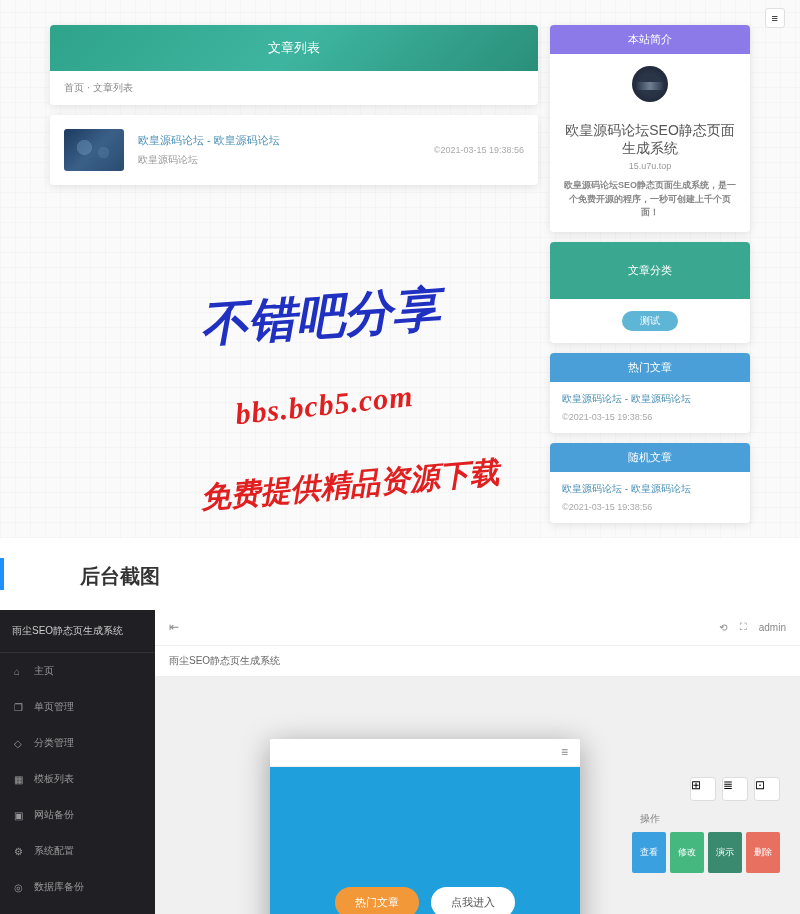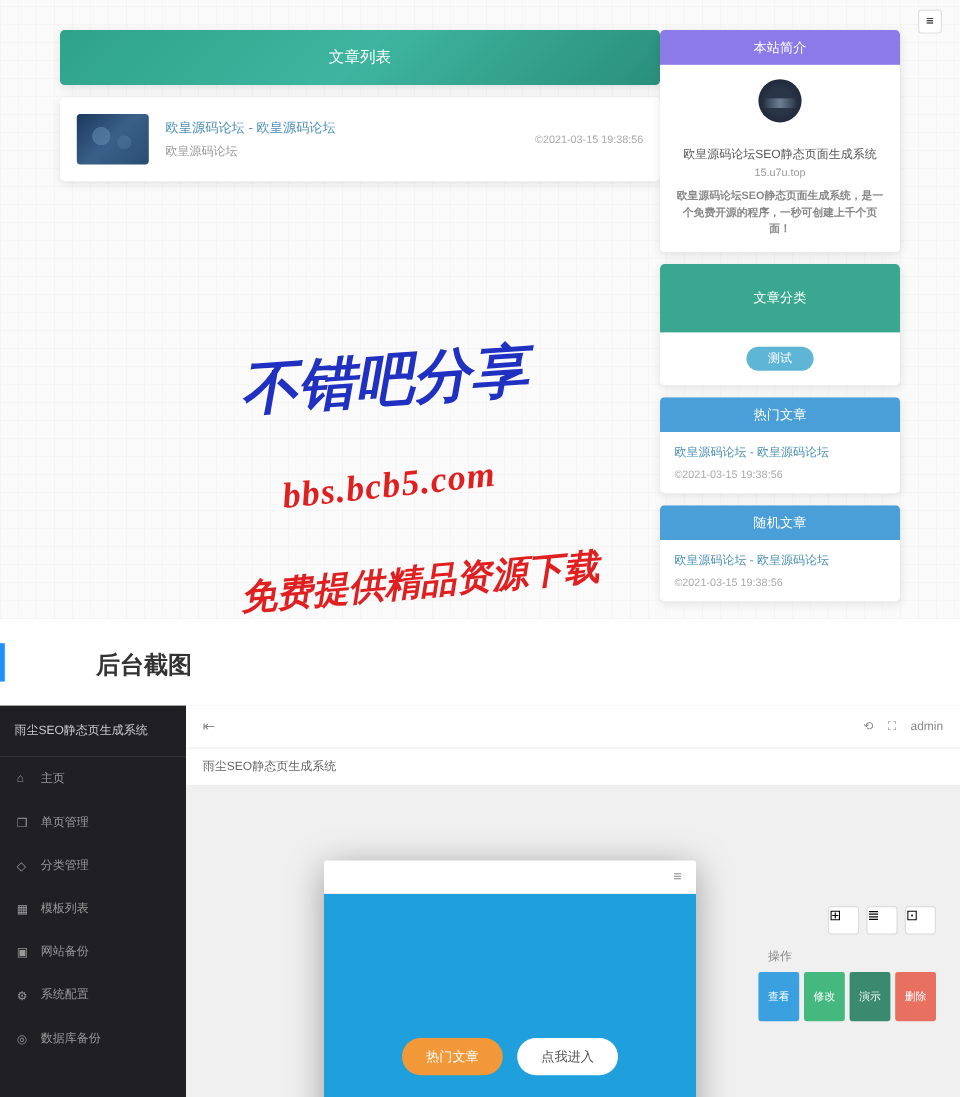--- a/index.html
+++ b/index.html
@@ -1,19 +1,19 @@
 <!DOCTYPE html>
 <html><head>
 <meta charset="utf-8">
 <style>
 * { margin: 0; padding: 0; box-sizing: border-box; }
 body { font-family: -apple-system, "Microsoft YaHei", sans-serif; font-size: 12px; background: #fff; width: 800px; position: relative; }
 
 
-.top-section { background: #fafafa; padding: 25px 50px 15px; display: flex; background-image: repeating-linear-gradient(0deg, rgba(0,0,0,0.02) 0, rgba(0,0,0,0.02) 1px, transparent 1px, transparent 15px), repeating-linear-gradient(90deg, rgba(0,0,0,0.02) 0, rgba(0,0,0,0.02) 1px, transparent 1px, transparent 15px); }
+.top-section { background: #fafafa; padding: 25px 50px 15px; display: flex; gap: 12px; background-image: repeating-linear-gradient(0deg, rgba(0,0,0,0.02) 0, rgba(0,0,0,0.02) 1px, transparent 1px, transparent 15px), repeating-linear-gradient(90deg, rgba(0,0,0,0.02) 0, rgba(0,0,0,0.02) 1px, transparent 1px, transparent 15px); }
 .hamburger-btn { position: absolute; top: 8px; right: 15px; background: #fff; border: 1px solid #e0e0e0; padding: 3px 6px; border-radius: 3px; font-size: 11px; }
 
 .main-col { flex: 1; }
 .side-col { width: 200px; display: flex; flex-direction: column; gap: 10px; }
 
 .card { background: #fff; border-radius: 4px; box-shadow: 0 2px 8px rgba(0,0,0,0.1); overflow: hidden; }
 
 .header-green { background: linear-gradient(135deg, #2fa38a, #3eb5a0, #2a8f7a); color: #fff; text-align: center; padding: 14px 0; font-size: 13px; }
 .breadcrumb { padding: 10px 14px; font-size: 10px; color: #888; }
 
@@ -25,21 +25,21 @@
 .article-sub { color: #999; font-size: 10px; }
 .article-date { color: #aaa; font-size: 9px; }
 
 .purple-hdr { background: #8b7ae8; color: #fff; text-align: center; padding: 7px; font-size: 11px; }
 .teal-hdr { background: #3aa890; color: #fff; text-align: center; padding: 21px; font-size: 11px; }
 .blue-hdr { background: #4a9fd8; color: #fff; text-align: center; padding: 7px; font-size: 11px; }
 
 .intro-body { padding: 12px; text-align: center; }
 .avatar { width: 36px; height: 36px; background: radial-gradient(circle, #2a3548 40%, #1a2030 100%); border-radius: 50%; margin: 0 auto 8px; position: relative; overflow: hidden; }
 .avatar::after { content: ''; position: absolute; top: 16px; left: 4px; width: 28px; height: 8px; background: linear-gradient(90deg, transparent, rgba(180,200,220,0.5), transparent); }
-.intro-title { font-size: 10px; color: #555; margin-bottom: 3px; margin-top: 20px; }
+.intro-title { font-size: 14px; color: #555; margin-bottom: 3px; margin-top: 20px; }
 .intro-domain { font-size: 9px; color: #999; margin-bottom: 8px; }
 .intro-desc { font-size: 9px; color: #888; line-height: 1.5; font-weight: bold; }
 
 .tag-body { padding: 12px; text-align: center; }
 .tag-pill { display: inline-block; background: #5eb5d6; color: #fff; padding: 3px 18px; border-radius: 10px; font-size: 10px; }
 
 .list-body { padding: 10px 12px; }
 .list-link { color: #4a8fb5; font-size: 10px; display: block; margin-bottom: 3px; }
 .list-date { color: #aaa; font-size: 9px; }
 
@@ -88,20 +88,23 @@
 </style>
 </head>
 <body>
 
 <div class="hamburger-btn">≡</div>
 
 <div class="top-section">
   <div class="main-col">
     <div class="card" style="margin-bottom:10px;">
       <div class="header-green">文章列表</div>
+      <div class="breadcrumb">
+        <span>首页</span><span> · </span><span>文章列表</span>
+      </div>
     </div>
     <div class="card article-item">
       <div class="thumb"></div>
       <div class="article-text">
         <div class="article-title">欧皇源码论坛 - 欧皇源码论坛</div>
         <div class="article-sub">欧皇源码论坛</div>
       </div>
       <div class="article-date">©2021-03-15 19:38:56</div>
     </div>
   </div>

